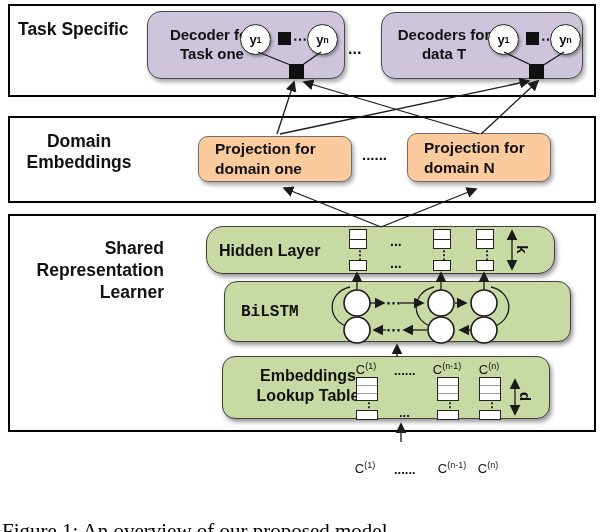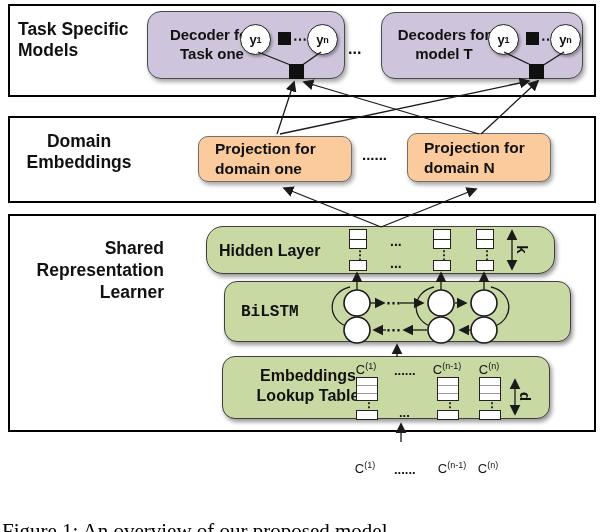--- a/index.html
+++ b/index.html
@@ -50,21 +50,20 @@
 <body>
 
 <div class="wrap">
 
   <div class="outer" id="sec-task"></div>
   <div class="outer" id="sec-domain"></div>
   <div class="outer" id="sec-shared"></div>
 
   <div class="seclabel" style="left:18px;top:19px;width:112px;text-align:left;">
     <div>Task Specific</div>
-    <div>Models</div>
   </div>
   <div class="seclabel" style="left:22px;top:131px;width:114px;text-align:center;">
     <div>Domain</div>
     <div>Embeddings</div>
   </div>
   <div class="seclabel" style="left:14px;top:237px;width:150px;text-align:right;line-height:22px;">
     <div>Shared</div>
     <div>Representation</div>
     <div>Learner</div>
   </div>
@@ -84,21 +83,21 @@
       <span>y</span>
         <sub>n</sub>
     </div>
   </div>
 
   <div class="ndots" style="left:348px;top:42px;font-size:16px;">...</div>
 
   <div class="decbox" style="left:381px;top:12px;width:200px;height:65px;">
     <div class="boxtitle" style="left:4px;top:12px;width:116px;">
       <div>Decoders for</div>
-      <div>model T</div>
+      <div>data T</div>
     </div>
     <div class="ynode" style="left:106px;top:11px;">
       <span>y</span>
         <sub>1</sub>
     </div>
     <div class="nsq" style="left:144px;top:19px;"></div>
     <div class="ndots" style="left:159px;top:19px;">⋯</div>
     <div class="ynode" style="left:168px;top:11px;">
       <span>y</span>
         <sub>n</sub>

